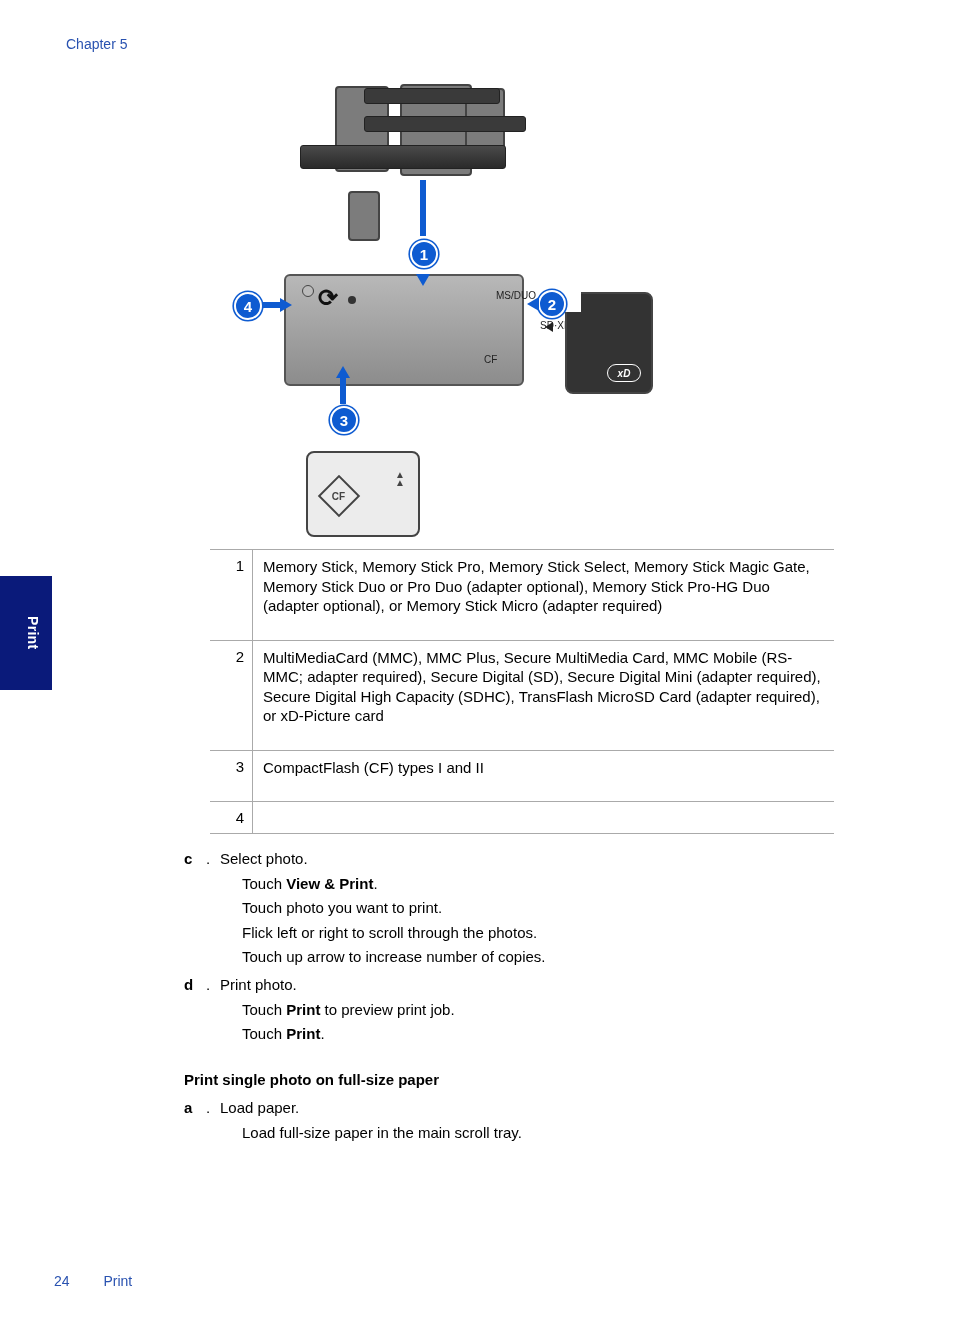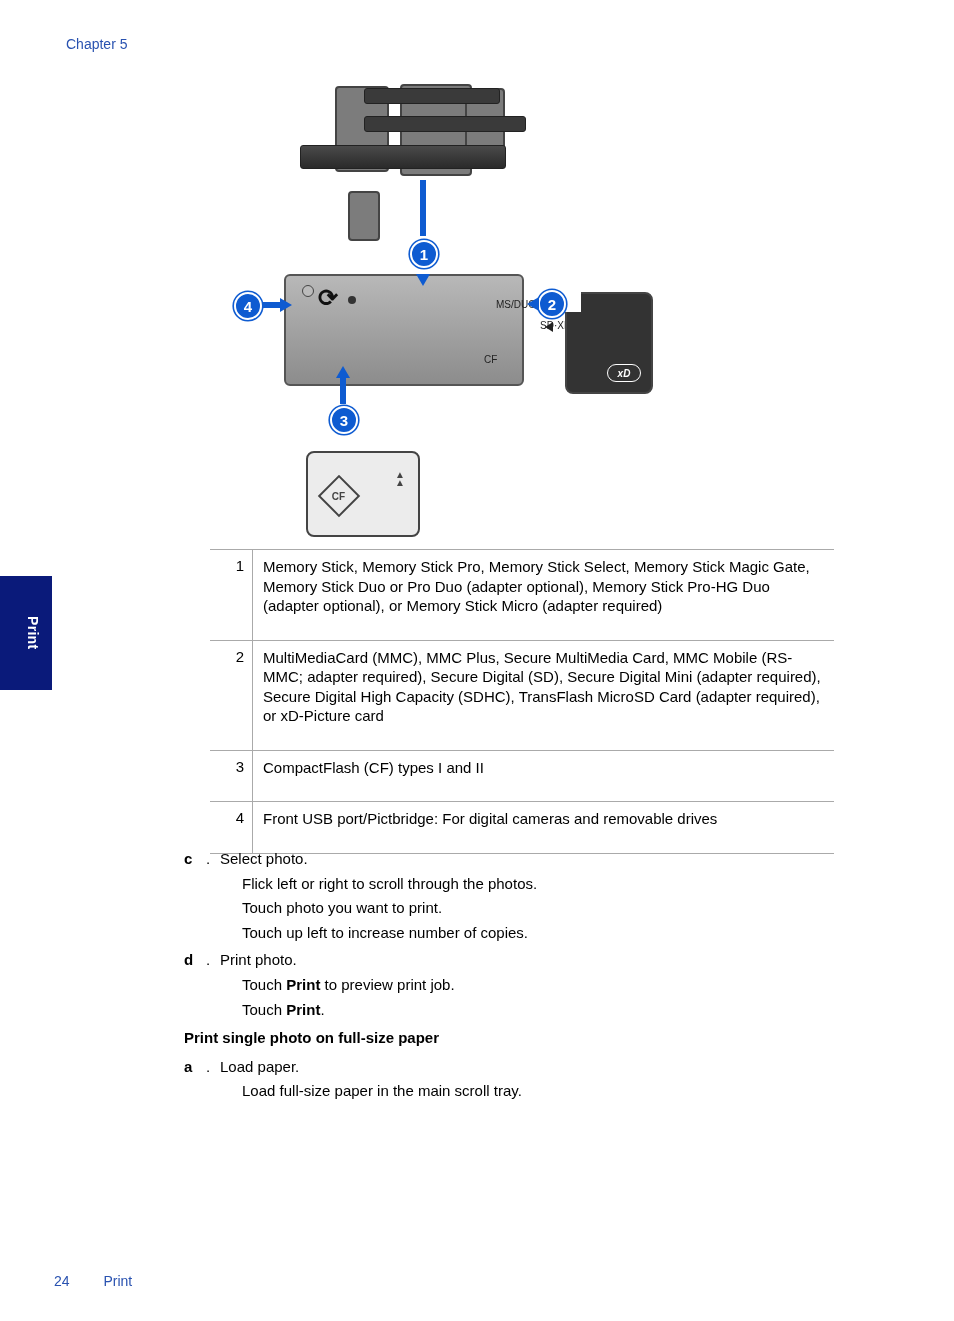--- a/index.html
+++ b/index.html
@@ -27,21 +27,21 @@
   .body-frame { position: absolute; left: 64px; top: 198px; width: 236px; height: 108px; border:2px solid #555; border-radius:6px; background: linear-gradient(#b8b8b8,#8c8c8c); }
   .body-inner-slot { position: absolute; background:#3a3a3a; border:1px solid #222; border-radius:3px; height:14px; }
   .slot1 { left: 144px; top: 12px; width: 134px; }
   .slot2 { left: 144px; top: 40px; width: 160px; }
   .slot3 { left: 80px; top: 69px; width: 204px; height:22px; border-radius:3px; background:linear-gradient(#4a4a4a,#2a2a2a); }
   .usb-mark { position: absolute; left: 98px; top: 208px; font-size: 24px; color:#111; font-weight:bold; }
   .usb-hole { position: absolute; left: 128px; top: 220px; width: 8px; height:8px; background:#333; border-radius:50%; }
   .light  { position: absolute; left: 82px; top: 209px; width:10px; height:10px; border-radius:50%; background:#bbb; border:1px solid #444; }
 
   .slot-label { position: absolute; font-size: 10px; color:#222; }
-  .lbl-msduo { left: 276px; top: 223px; }
+  .lbl-msduo { left: 276px; top: 214px; }
   .lbl-sdxd  { left: 280px; top: 244px; margin-left: 40px; }
   .lbl-cf    { left: 264px; top: 278px; }
 
   .callout { position: absolute; width: 24px; height: 24px; border-radius: 50%; background:#0e5bd1; color:#fff; border:2px solid #fff; box-shadow:0 0 0 1.6px #0e5bd1; font-weight:bold; display:flex; align-items:center; justify-content:center; font-size:15px; }
   .c1 { left:190px; top:164px; }
   .c2 { left:318px; top:214px; }
   .c3 { left:110px; top:330px; }
   .c4 { left:14px;  top:216px; }
 
   .arrow { position:absolute; background:#0e5bd1; }
@@ -59,21 +59,21 @@
   .tn { width:34px; text-align:right; padding:7px 8px 7px 0; border-right:1px solid #aaa; }
   .td { flex:1; padding:7px 10px 24px 10px; line-height:1.3; }
 
   .instr { position:absolute; left:184px; top:844px; width:650px; line-height:1.64; font-size:15px; }
   .instr .step { display:flex; margin-top:3px; }
   .instr .let { width:22px; font-weight:bold; }
   .instr .dot { width:14px; }
   .instr .title { }
   .instr .sub { margin-left:58px; }
   .instr b { font-weight:bold; }
-  .section-title { font-weight:bold; margin-top:4px; margin-bottom:4px; }
+  .section-title { font-weight:bold; margin-top:21px; margin-bottom:4px; }
 
   .footer { position:absolute; bottom:32px; left:22px; color:#2952b0; font-size:14px; }
   .footer .pg { margin-right:30px;margin-left:32px; }
 </style>
 </head>
 <body>
 
 <div class="page">
 
   <div class="chapter">Chapter 5</div>
@@ -137,33 +137,35 @@
     <div class="trow">
       <div class="tn">2</div>
       <div class="td">MultiMediaCard (MMC), MMC Plus, Secure MultiMedia Card, MMC Mobile (RS-MMC; adapter required), Secure Digital (SD), Secure Digital Mini (adapter required), Secure Digital High Capacity (SDHC), TransFlash MicroSD Card (adapter required), or xD-Picture card</div>
     </div>
     <div class="trow">
       <div class="tn">3</div>
       <div class="td">CompactFlash (CF) types I and II</div>
     </div>
     <div class="trow">
       <div class="tn">4</div>
-      <div class="td">Front USB port/Pictbridge: For digital cameras and removable drives</div>
     </div>
   </div>
 
   <div class="instr">
     <div class="step">
       <div class="let">c</div>
       <div class="dot">.</div>
       <div class="title">Select photo.</div>
     </div>
+    <div class="sub">
+      <span>Touch </span><b>View &amp; Print</b><span>.</span>
+    </div>
+    <div class="sub">Touch photo you want to print.</div>
     <div class="sub">Flick left or right to scroll through the photos.</div>
-    <div class="sub">Touch photo you want to print.</div>
-    <div class="sub">Touch up left to increase number of copies.</div>
+    <div class="sub">Touch up arrow to increase number of copies.</div>
 
     <div class="step">
       <div class="let">d</div>
       <div class="dot">.</div>
       <div class="title">Print photo.</div>
     </div>
     <div class="sub">
       <span>Touch </span><b>Print</b><span> to preview print job.</span>
     </div>
     <div class="sub">

